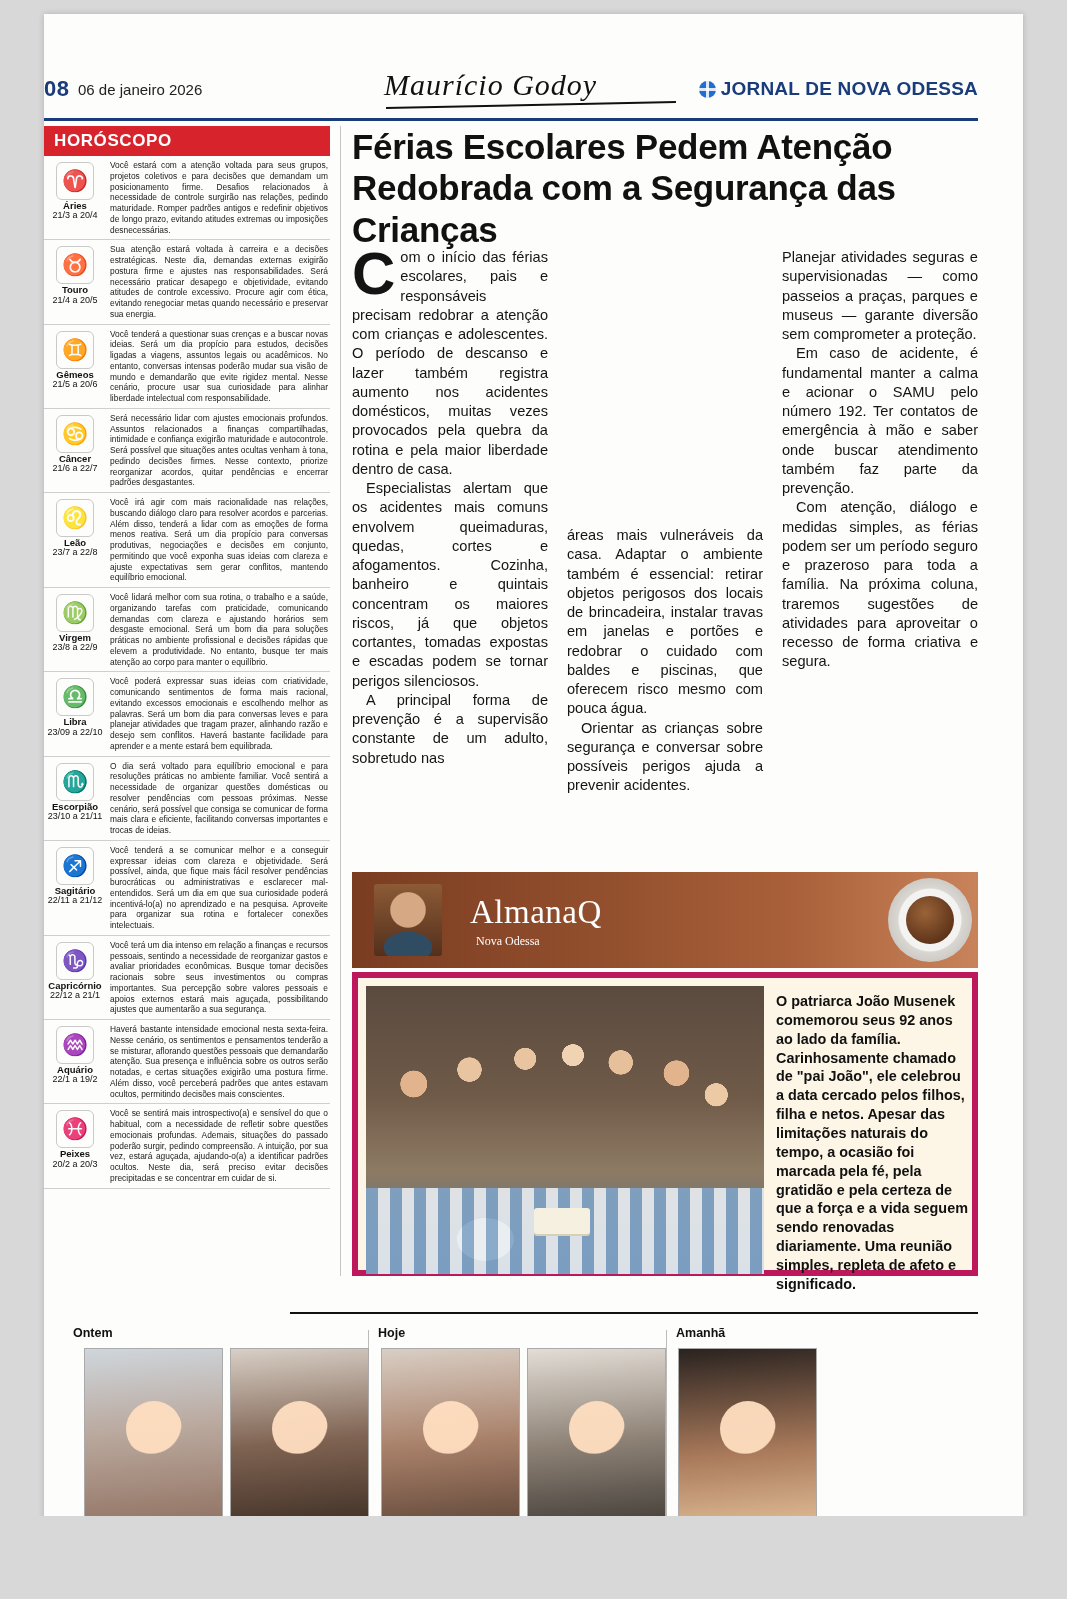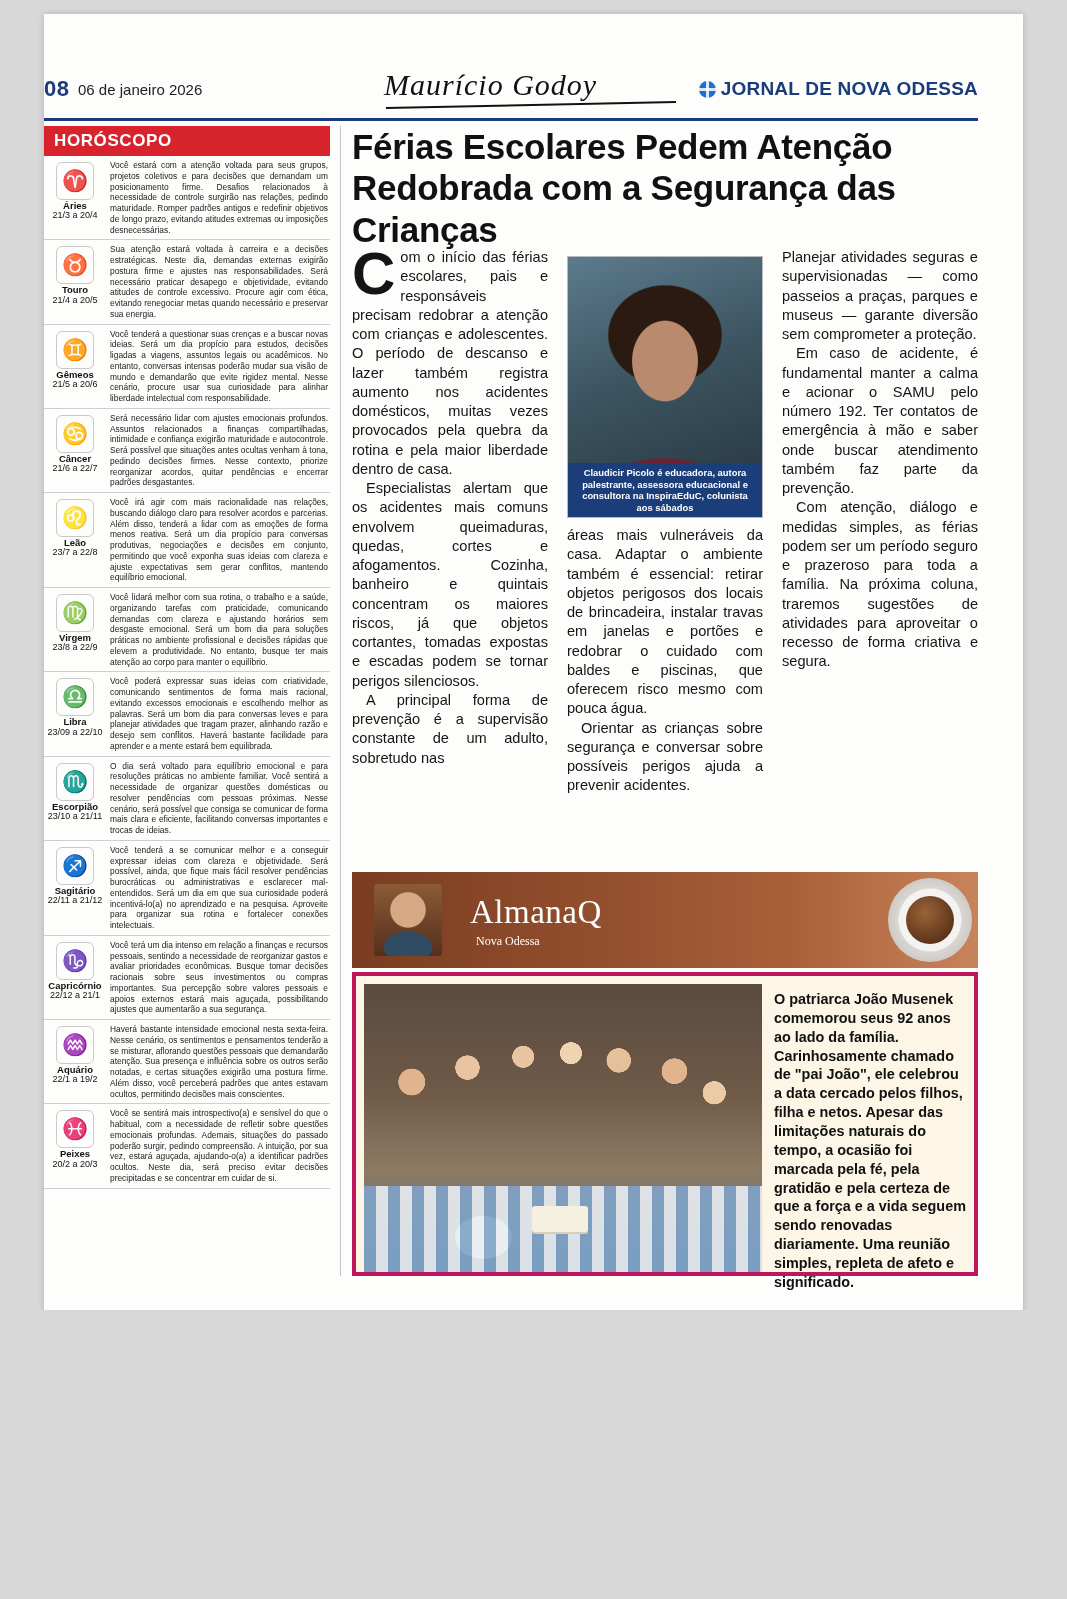--- a/index.html
+++ b/index.html
@@ -3,21 +3,21 @@
 <meta charset="utf-8">
 <style>
   * { box-sizing: border-box; }
   html, body {
     margin: 0; padding: 0;
     background: #d8d8d8;
     font-family: "Liberation Sans", sans-serif;
   }
   .page {
     width: 1067px;
-    height: 1310px;
+    height: 1516px;
     position: relative;
     background: #d8d8d8;
     overflow: hidden;
   }
   .sheet {
     position: absolute;
     left: 44px; top: 14px;
     width: 979px; height: 1571px;
     background: #fdfdfb;
     box-shadow: 0 0 6px rgba(0,0,0,.18);
@@ -171,21 +171,21 @@
     border-radius: 50%;
     background: radial-gradient(circle at 50% 50%, #f3f3f1 0 52%, #dad7d2 54%, #b8b4ae 100%);
   }
   .almanaq-cup::after {
     content: ""; position: absolute; left: 18px; top: 18px; width: 48px; height: 48px;
     border-radius: 50%; background: radial-gradient(circle at 40% 35%, #9a6338, #47220f);
   }
   
   .story {
     position: absolute; left: 352px; top: 972px; width: 626px; height: 304px;
-    background: #fdf6e6; border: 4px solid #be185d;
+    background: #fdf6e6; border: 6px solid #be185d;
   }
   .story-photo {
     position: absolute; left: 8px; top: 8px; width: 398px; height: 288px;
     background:
       radial-gradient(ellipse 40px 30px at 30% 88%, #f2efe2 0 70%, rgba(242,239,226,0) 72%),
       linear-gradient(180deg,#5a4a3f 0%, #6f5a48 38%, #8d7a63 64%, #4f6a86 100%);
       overflow: hidden;
   }
   .story-photo .tbl {
     position: absolute; left: 0; right: 0; bottom: 0; height: 86px;
@@ -379,24 +379,20 @@
 
   <div class="headline">Férias Escolares Pedem Atenção Redobrada com a Segurança das Crianças</div>
 
   <div class="article">
     <div class="col c1">
       <p class="first"><span class="dropcap">C</span><span>om o início das férias escolares, pais e responsáveis precisam redobrar a atenção com crianças e adolescentes. O período de descanso e lazer também registra aumento nos acidentes domésticos, muitas vezes provocados pela quebra da rotina e pela maior liberdade dentro de casa.</span></p>
       <p>Especialistas alertam que os acidentes mais comuns envolvem queimaduras, quedas, cortes e afogamentos. Cozinha, banheiro e quintais concentram os maiores riscos, já que objetos cortantes, tomadas expostas e escadas podem se tornar perigos silenciosos.</p>
       <p>A principal forma de prevenção é a supervisão constante de um adulto, sobretudo nas</p>
     </div>
 
-    <div class="photo-box">
-      <div class="photo-img"></div>
-      <div class="photo-caption">Claudicir Picolo é educadora, autora palestrante, assessora educacional e consultora na InspiraEduC, colunista aos sábados</div>
-    </div>
 
     <div class="col c2" style="top:278px;">
       <p class="first">áreas mais vulneráveis da casa. Adaptar o ambiente também é essencial: retirar objetos perigosos dos locais de brincadeira, instalar travas em janelas e portões e redobrar o cuidado com baldes e piscinas, que oferecem risco mesmo com pouca água.</p>
       <p>Orientar as crianças sobre segurança e conversar sobre possíveis perigos ajuda a prevenir acidentes.</p>
     </div>
 
     <div class="col c3">
       <p class="first">Planejar atividades seguras e supervisionadas — como passeios a praças, parques e museus — garante diversão sem comprometer a proteção.</p>
       <p>Em caso de acidente, é fundamental manter a calma e acionar o SAMU pelo número 192. Ter contatos de emergência à mão e saber onde buscar atendimento também faz parte da prevenção.</p>
       <p>Com atenção, diálogo e medidas simples, as férias podem ser um período seguro e prazeroso para toda a família. Na próxima coluna, traremos sugestões de atividades para aproveitar o recesso de forma criativa e segura.</p>

